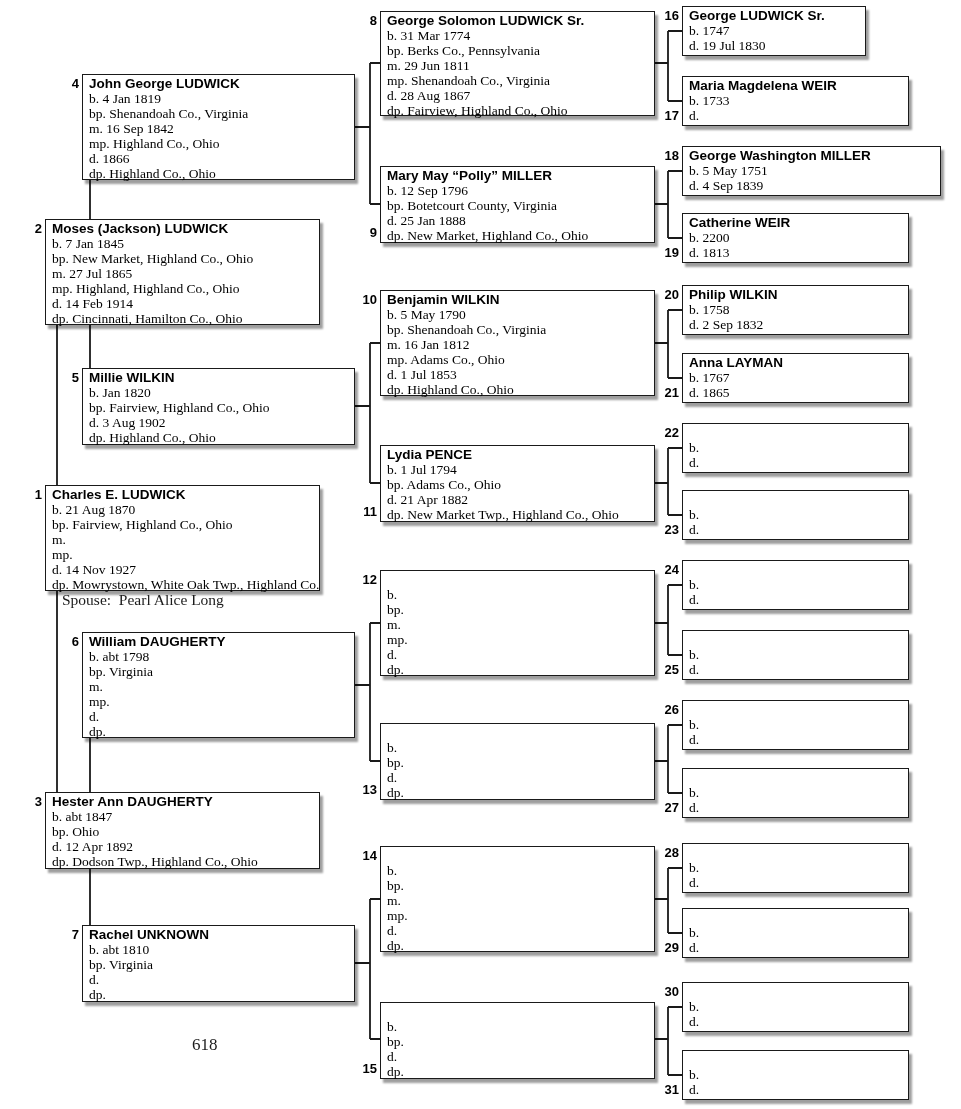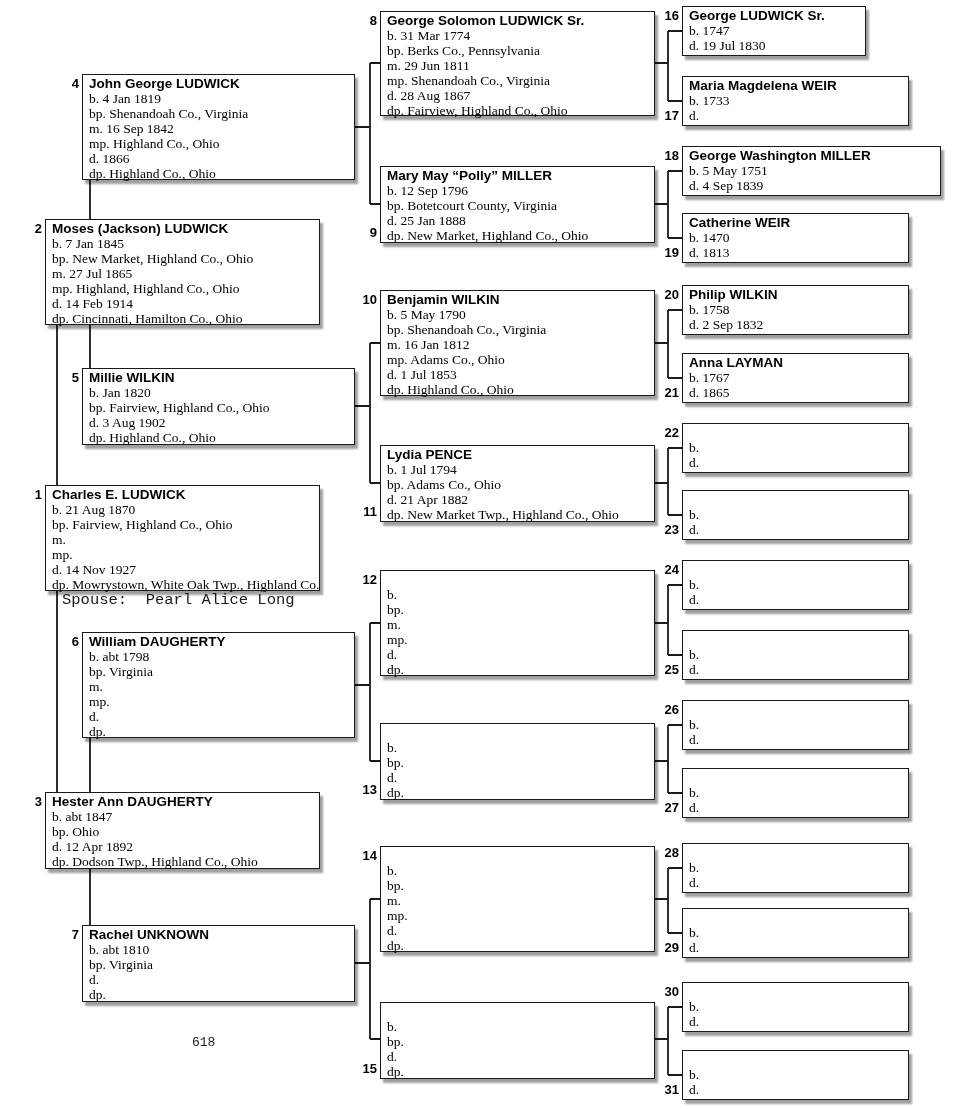--- a/index.html
+++ b/index.html
@@ -9,23 +9,23 @@
         box-shadow:3px 4px 2px rgba(0,0,0,0.38);
         padding:1px 0 0 6px;box-sizing:border-box;}
   .bname{font-family:"Liberation Sans",sans-serif;font-size:13.5px;line-height:15px;
          min-height:15px;color:#000;white-space:nowrap;overflow:hidden;font-weight:bold;}
   .bdetails .dline{font-family:"Liberation Serif",serif;font-size:13.5px;line-height:15px;
          color:#000;white-space:nowrap;overflow:hidden;}
   .bnum{position:absolute;right:100%;margin-right:4px;font-weight:bold;font-size:13px;
         font-family:"Liberation Sans",sans-serif;color:#000;line-height:15px;}
   .bnum.top{top:1px}
   .bnum.bot{bottom:2px}
-  .note{position:absolute;font-family:Liberation Mono, monospace;color:#1c1c1c;white-space:pre;}
+  .note{position:absolute;font-family:Liberation Serif, serif;color:#1c1c1c;white-space:pre;}
   #spouse{left:62px;top:591px;font-size:15.5px;}
-  #pagenum{left:192px;top:1035px;font-size:13px;}
+  #pagenum{left:192px;top:1035px;font-size:17px;}
 </style>
 </head>
 <body>
 
 <div class="canvas">
 
   <svg class="svglines" viewBox="0 0 961 1109" xmlns="http://www.w3.org/2000/svg">
     <path fill="none" stroke="#1a1a1a" stroke-width="1.8" d="
       M90 180V220 M90 325V369 M57 325V486 M57 590V793 M90 737V793 M90 868V926
       M355 127H370 M370 63V204 M370 63H381 M370 204H381
@@ -247,21 +247,21 @@
     <div class="bdetails">
         <div class="dline">b. 5 May 1751</div>
         <div class="dline">d. 4 Sep 1839</div>
       </div>
   </div>
 
   <div class="pbox" style="left:682px;top:213px;width:227px;height:50px">
     <span class="bnum bot">19</span>
     <div class="bname">Catherine WEIR</div>
     <div class="bdetails">
-        <div class="dline">b. 1470</div>
+        <div class="dline">b. 2200</div>
         <div class="dline">d. 1813</div>
       </div>
   </div>
 
   <div class="pbox" style="left:682px;top:285px;width:227px;height:50px">
     <span class="bnum top">20</span>
     <div class="bname">Philip WILKIN</div>
     <div class="bdetails">
         <div class="dline">b. 1758</div>
         <div class="dline">d. 2 Sep 1832</div>

